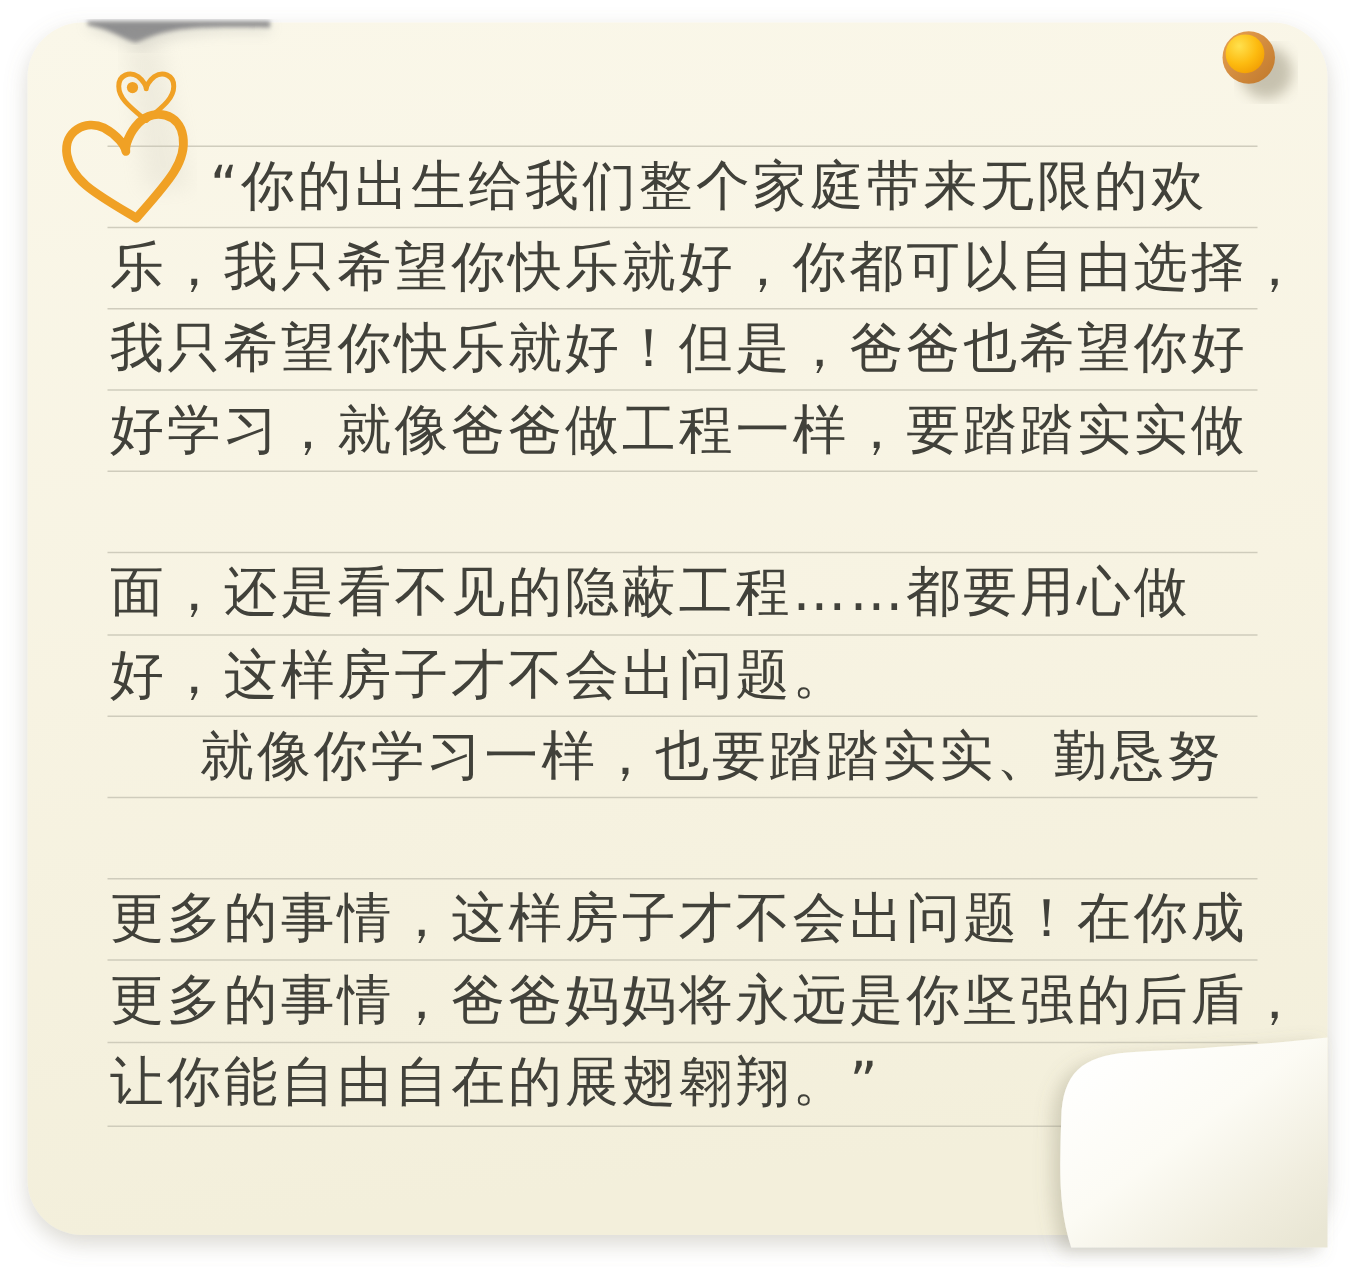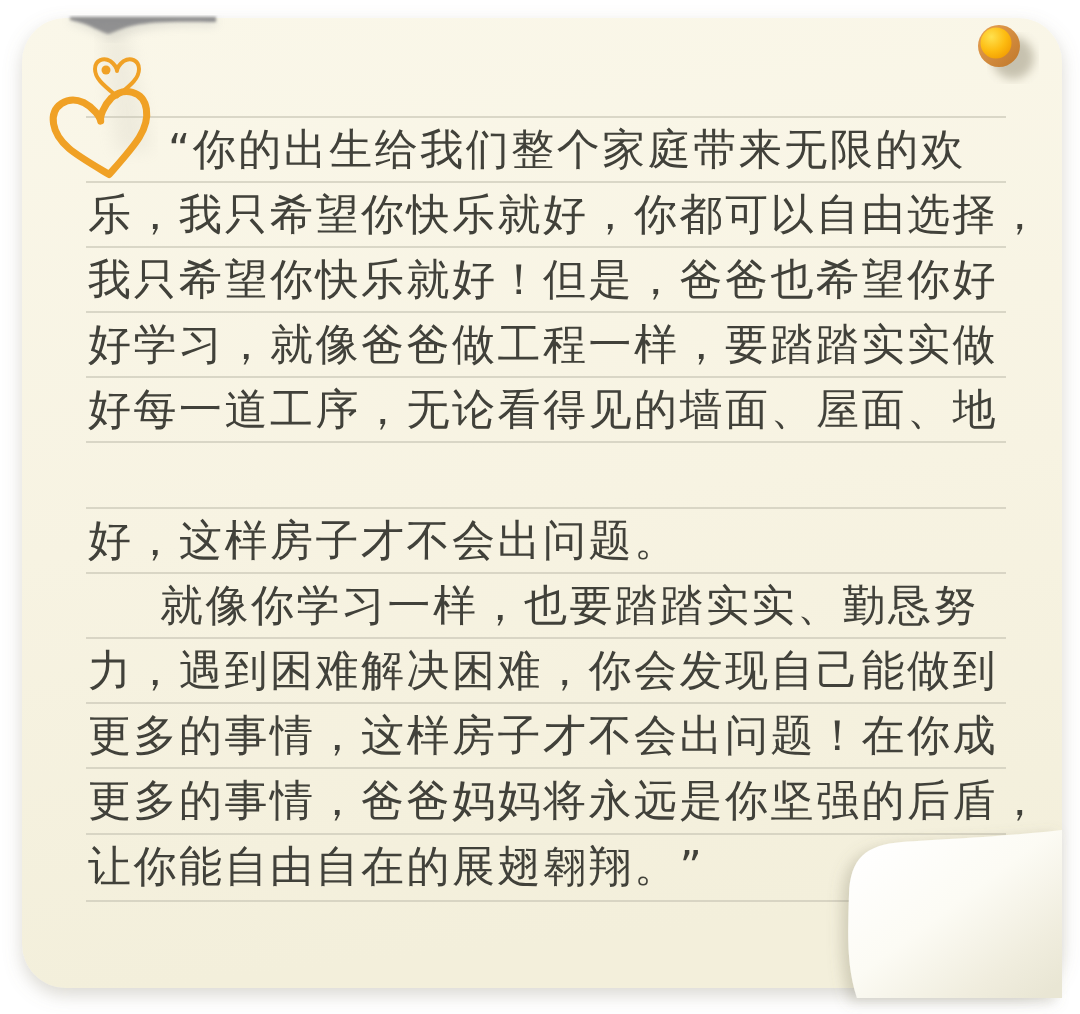--- a/index.html
+++ b/index.html
@@ -134,22 +134,21 @@
       <circle cx="999" cy="46" r="21" fill="url(#pinRim)"></circle>
       <circle cx="996" cy="43" r="15.5" fill="url(#pinInner)"></circle>
     </g>
   </svg>
 
   <div class="note-text">
     <div class="note-line indent-first" style="top:117px">“你的出生给我们整个家庭带来无限的欢</div>
     <div class="note-line" style="top:182px">乐，我只希望你快乐就好，你都可以自由选择，</div>
     <div class="note-line" style="top:247px">我只希望你快乐就好！但是，爸爸也希望你好</div>
     <div class="note-line" style="top:312px">好学习，就像爸爸做工程一样，要踏踏实实做</div>
-    <div class="note-line" style="top:377px">好每一道工序，无论看得见的墙面、屋面、地</div>
+    <div class="note-line" style="top:442px">面，还是看不见的隐蔽工程……都要用心做</div>
     <div class="note-line" style="top:508px">好，这样房子才不会出问题。</div>
     <div class="note-line indent-para" style="top:573px">就像你学习一样，也要踏踏实实、勤恳努</div>
-    <div class="note-line" style="top:638px">力，遇到困难解决困难，你会发现自己能做到</div>
     <div class="note-line" style="top:703px">更多的事情，这样房子才不会出问题！在你成</div>
     <div class="note-line" style="top:768px">更多的事情，爸爸妈妈将永远是你坚强的后盾，</div>
     <div class="note-line" style="top:834px">让你能自由自在的展翅翱翔。”</div>
   </div>
 
 </div>
 
 </body></html>

